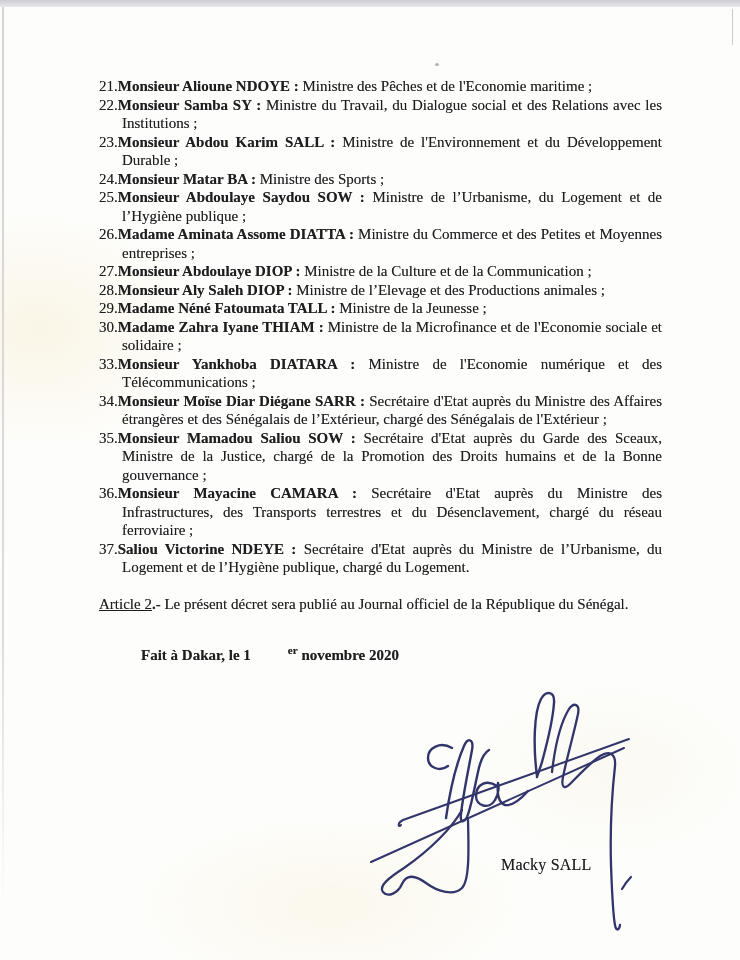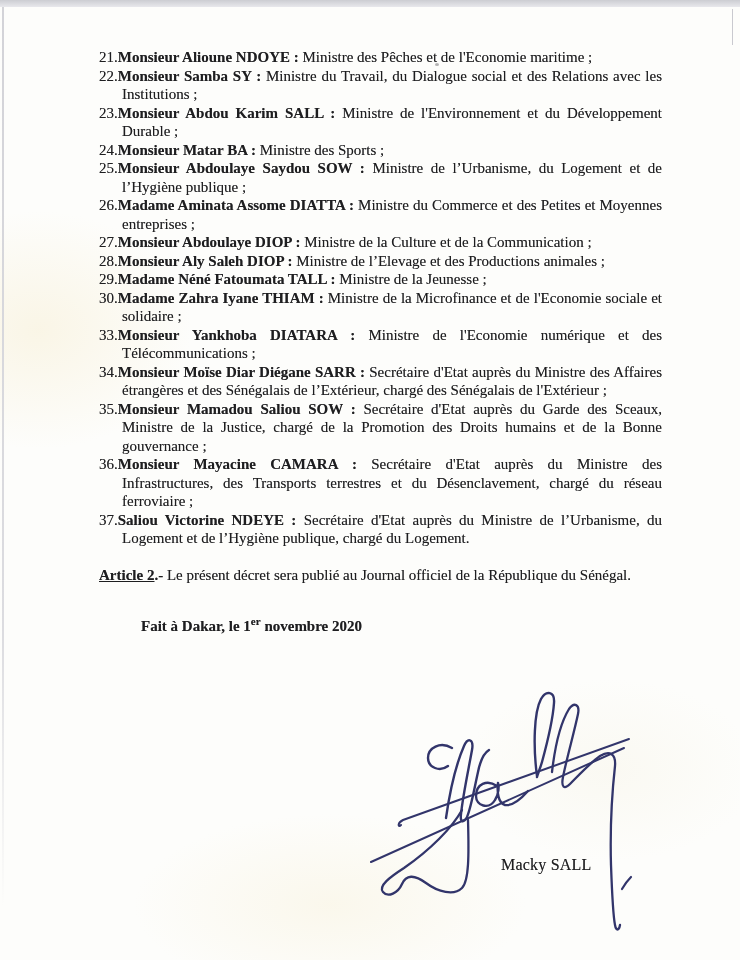--- a/index.html
+++ b/index.html
@@ -27,33 +27,33 @@
   }
   .scan-right {
     position:absolute; top:9px; right:7px; width:1px; height:36px;
     background:#c9c9cf;
   }
   .speck {
     position:absolute; left:435px; top:63px; width:4px; height:3px;
     background:rgba(118,116,120,0.55); border-radius:50%;
   }
   .content {
-    position:absolute; left:99px; top:48px; width:563px;
+    position:absolute; left:99px; top:77px; width:563px;
     font-size:15px; line-height:18.5px;
     text-shadow:0 0 0.5px rgba(30,30,32,0.5);
   }
   ol.ministers { list-style:none; margin:0; padding:0; }
   li.entry { padding-left:23px; text-indent:-23px; text-align:justify; }
   .num { font-weight:normal; }
   .name { font-weight:bold; }
   .article { margin:18px 0 0 0; }
-  .article .label { font-weight:bold; text-decoration:underline;text-align:center; }
+  .article .label { font-weight:normal; text-decoration:underline;text-align:center; }
   .article .suffix { font-weight:bold; }
   .dateline { margin:33px 0 0 42px; font-weight:bold; }
-  .dateline sup { font-size:11px; line-height:0; }
+  .dateline sup { font-size:11px; line-height:0;margin-left:37px; }
   .signatory {
     position:absolute; left:501px; top:856px;
     font-weight:normal; font-size:16px; letter-spacing:0.2px;
     text-shadow:0 0 0.5px rgba(30,30,32,0.5);
   }
   svg.signature { position:absolute; left:0; top:0; pointer-events:none; }
   svg.signature path {
     fill:none; stroke:var(--ink, #32356b);
     stroke-linecap:round; stroke-linejoin:round;
   }

